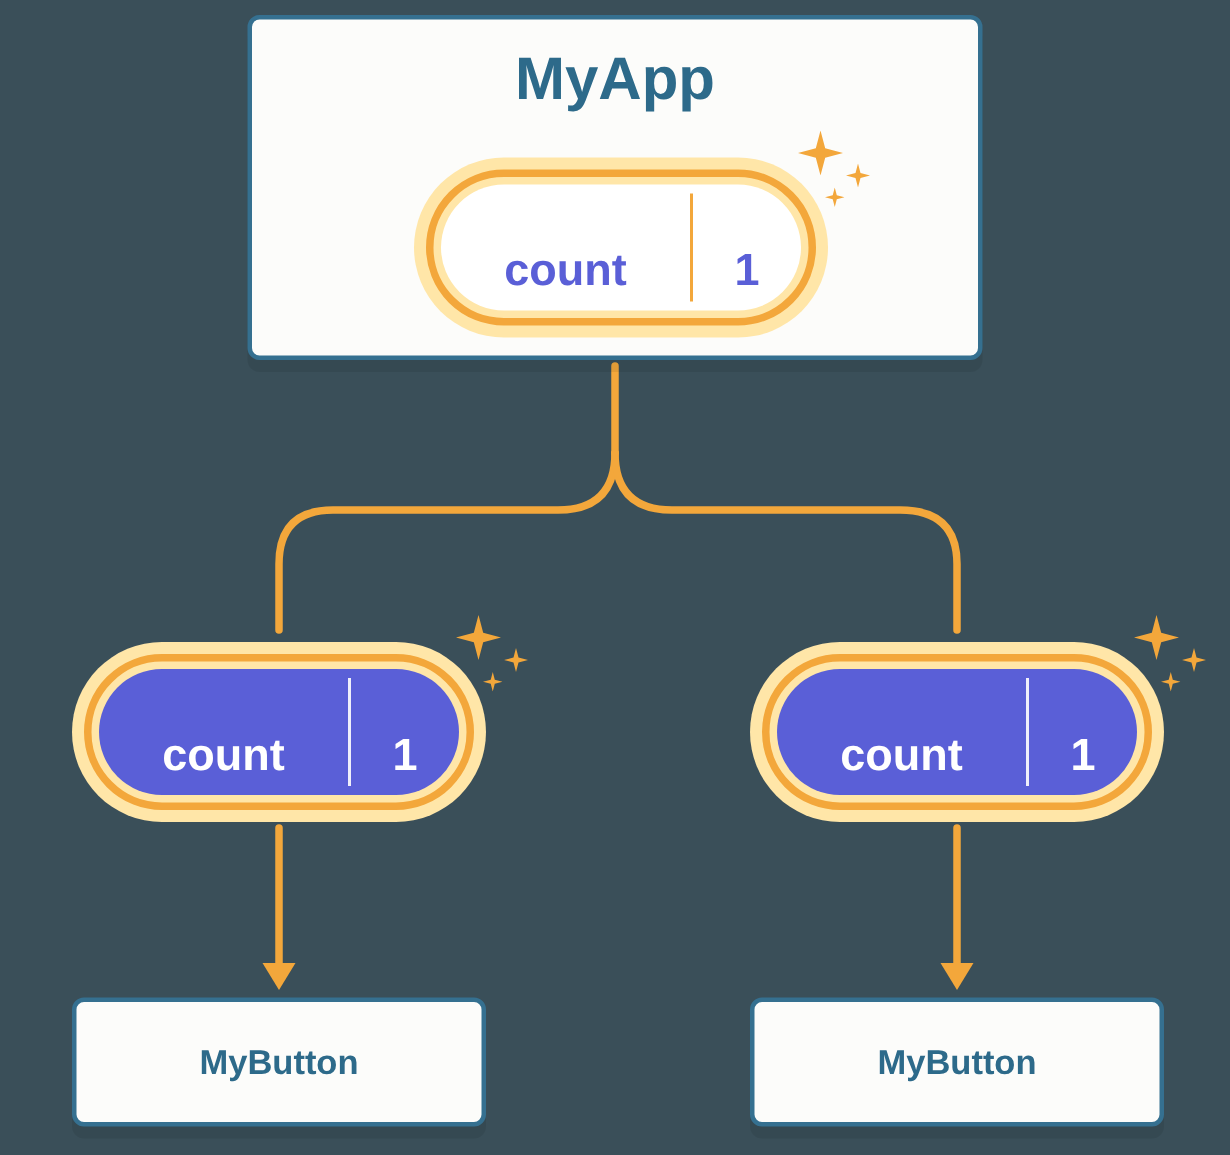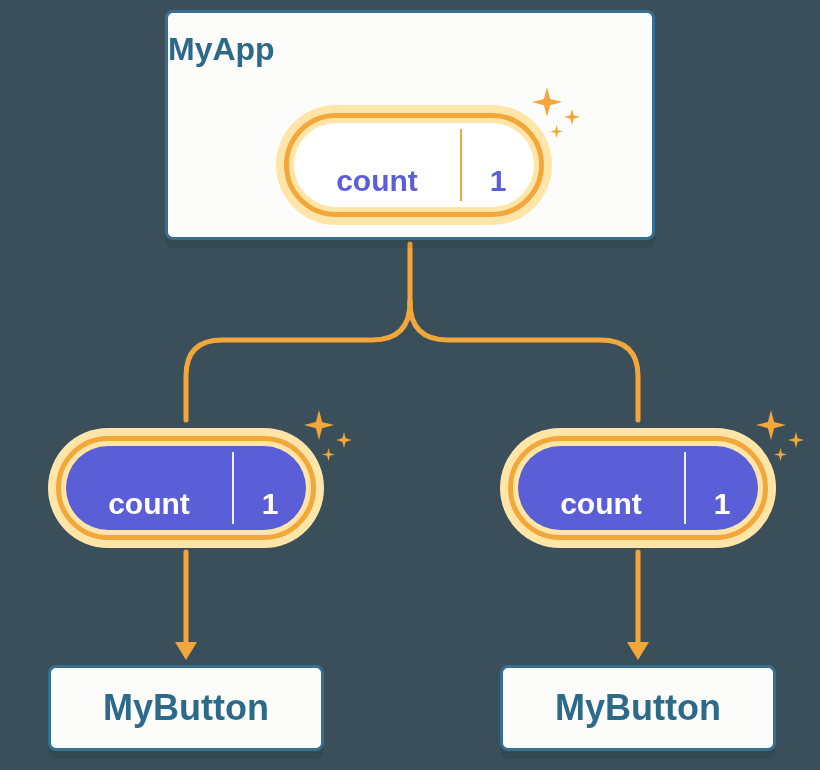--- a/index.html
+++ b/index.html
@@ -22,22 +22,22 @@
     left: 165px;
     top: 10px;
     width: 490px;
     height: 230px;
     background: #fcfcfa;
     border: 3px solid #357090;
     border-radius: 8px;
     box-shadow: 0 8px 0 rgba(0,0,0,0.07);
   }
   .app-title {
-    text-align: left;
-    font-size: 32px;
+    text-align: center;
+    font-size: 40px;
     font-weight: 600;
     color: #2d6a8a;
     margin-top: 18px;
   }
   
   .pill-wrap {
     position: absolute;
   }
   .pill-halo {
     position: absolute;
@@ -122,21 +122,21 @@
     position: absolute;
     top: 665px;
     width: 276px;
     height: 86px;
     background: #fcfcfa;
     border: 3px solid #357090;
     border-radius: 8px;
     display: flex;
     align-items: center;
     justify-content: center;
-    font-size: 36px;
+    font-size: 23px;
     font-weight: 600;
     color: #2d6a8a;
     box-shadow: 0 8px 0 rgba(0,0,0,0.07);
   }
   .child-box.left  { left: 48px; }
   .child-box.right { left: 500px; }
 
   
   .conn {
     position: absolute;

